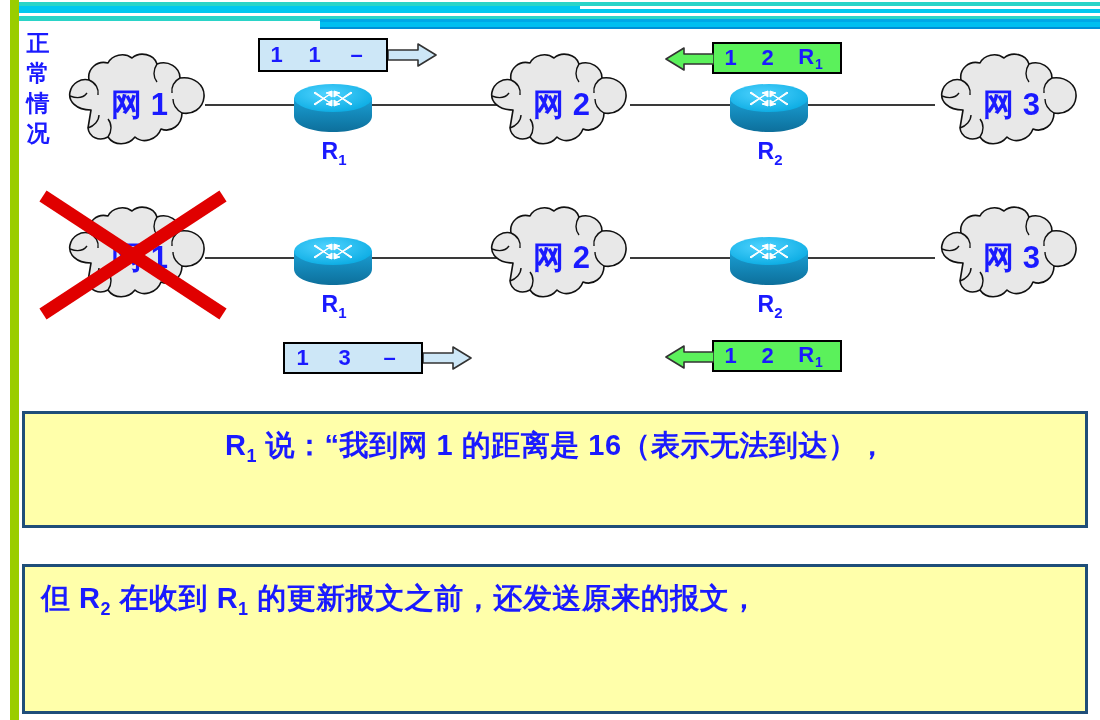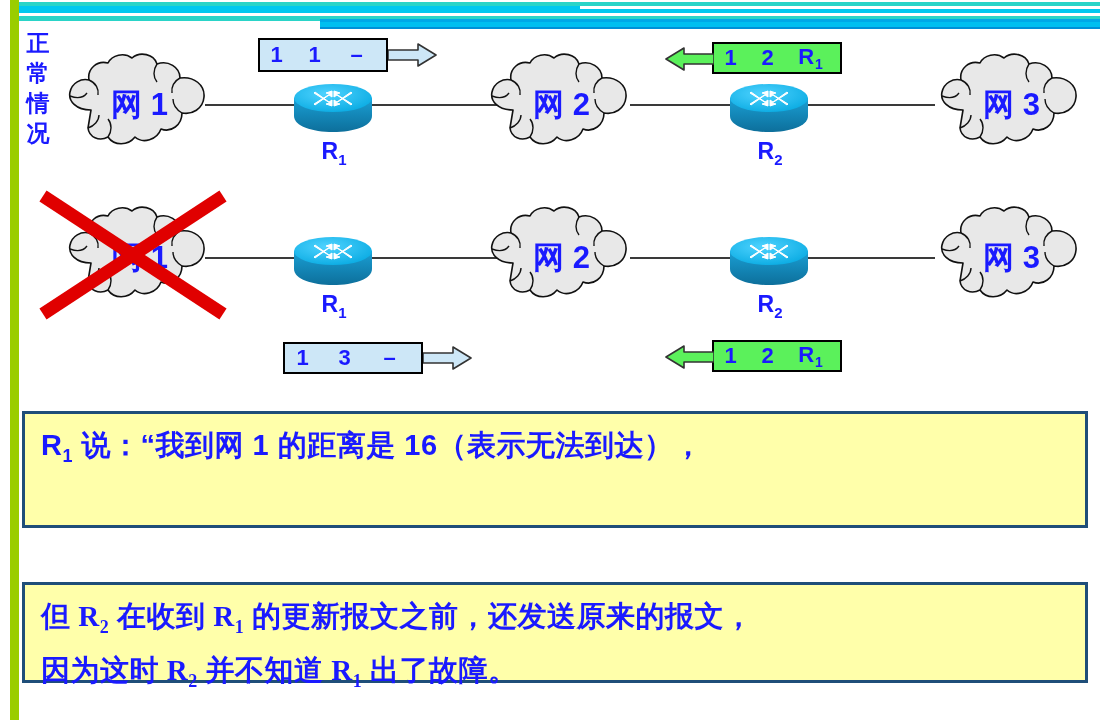--- a/index.html
+++ b/index.html
@@ -379,22 +379,21 @@
     <span class="cell" style="width:34px;">1</span>
     <span class="cell" style="width:40px;">2</span>
     <span class="cell" style="width:46px;">R<sub>1</sub></span>
   </div>
   <div class="arrow" style="left:664px; top:344px;">
     <svg width="50" height="26" viewBox="0 0 50 26">
       <path d="M50 8 L20 8 L20 2 L2 13 L20 24 L20 18 L50 18 Z" fill="#5bf15b" stroke="#333333" stroke-width="1.6" stroke-linejoin="round"></path>
     </svg>
   </div>
 
-  <div class="note" style="left:22px; top:411px; width:1066px; height:117px;">
+  <div class="note" style="left:22px; top:411px; width:1066px; height:117px;text-align:center;">
     <span class="ln"><span>R</span><sub>1</sub><span> 说：“我到网 1 的距离是 16（表示无法到达），</span></span>
   </div>
 
-  <div class="note" style="left:22px; top:582px; width:1066px; height:101px;font-family:Liberation Serif, serif;">
+  <div class="note" style="left:22px; top:564px; width:1066px; height:150px;">
     <span class="ln"><span>但 R</span><sub>2</sub><span> 在收到 R</span><sub>1</sub><span> 的更新报文之前，还发送原来的报文，</span></span>
-    <span class="ln"><span>因为这时 R</span><sub>2</sub><span> 并不知道 R</span><sub>1</sub><span> 出了故障。</span></span>
   </div>
 
 </div>
 
 </body></html>

